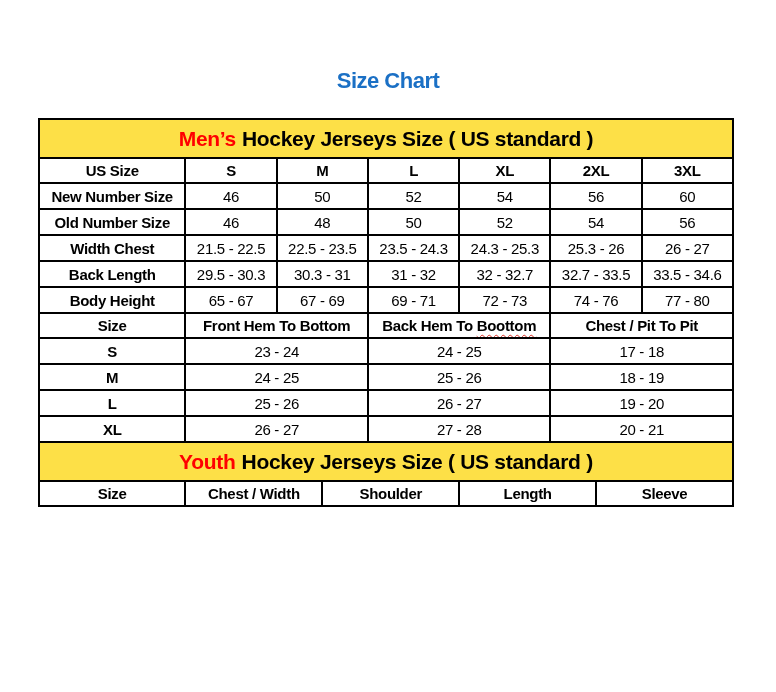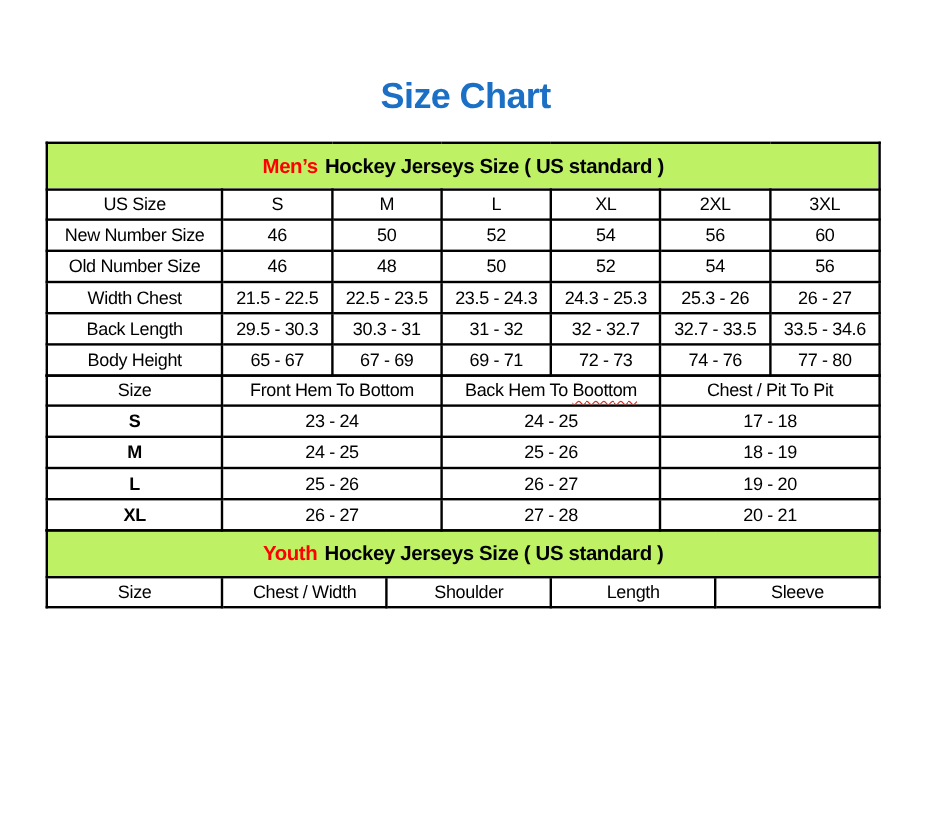--- a/index.html
+++ b/index.html
@@ -9,21 +9,21 @@
     overflow: hidden;
     font-family: "Liberation Sans", sans-serif;
     color: #000000;
   }
   .page { width: 776px; height: 692px; position: relative; }
 
   .title {
     margin: 0;
     padding-top: 62px;
     text-align: center;
-    font-size: 30px;
+    font-size: 22px;
     line-height: 38px;
     font-weight: bold;
     color: #1B70C5;
     letter-spacing: -0.5px;
   }
 
   .chart {
     width: 696px;
     margin: 18px 0 0 38px;
   }
@@ -41,30 +41,30 @@
     vertical-align: middle;
     font-size: 15px;
     letter-spacing: -0.3px;
     padding: 0 2px;
     overflow: hidden;
     white-space: nowrap;
   }
 
   .band-row td {
     height: 37px;
-    background: #bef264;
-    font-size: 17px;
+    background: #fde047;
+    font-size: 21px;
     font-weight: bold;
   }
   .band-hl { color: #FF0000; }
   .band-rest { margin-left: 6px; color: #000000; }
 
-  .head-row th { height: 23px; font-weight: normal; }
+  .head-row th { height: 23px; font-weight: bold; }
   .data-row td { height: 24px; font-weight: normal; }
-  .data-row td.rlabel-plain { font-weight: normal; }
+  .data-row td.rlabel-plain { font-weight: bold; }
   .data-row td.rlabel-bold  { font-weight: bold; }
 
   .misspelled {
     text-decoration-line: underline;
     text-decoration-style: wavy;
     text-decoration-color: #D93025;
     text-decoration-thickness: 1px;
     text-underline-offset: 3px;
     margin-top: 32px;
   }

